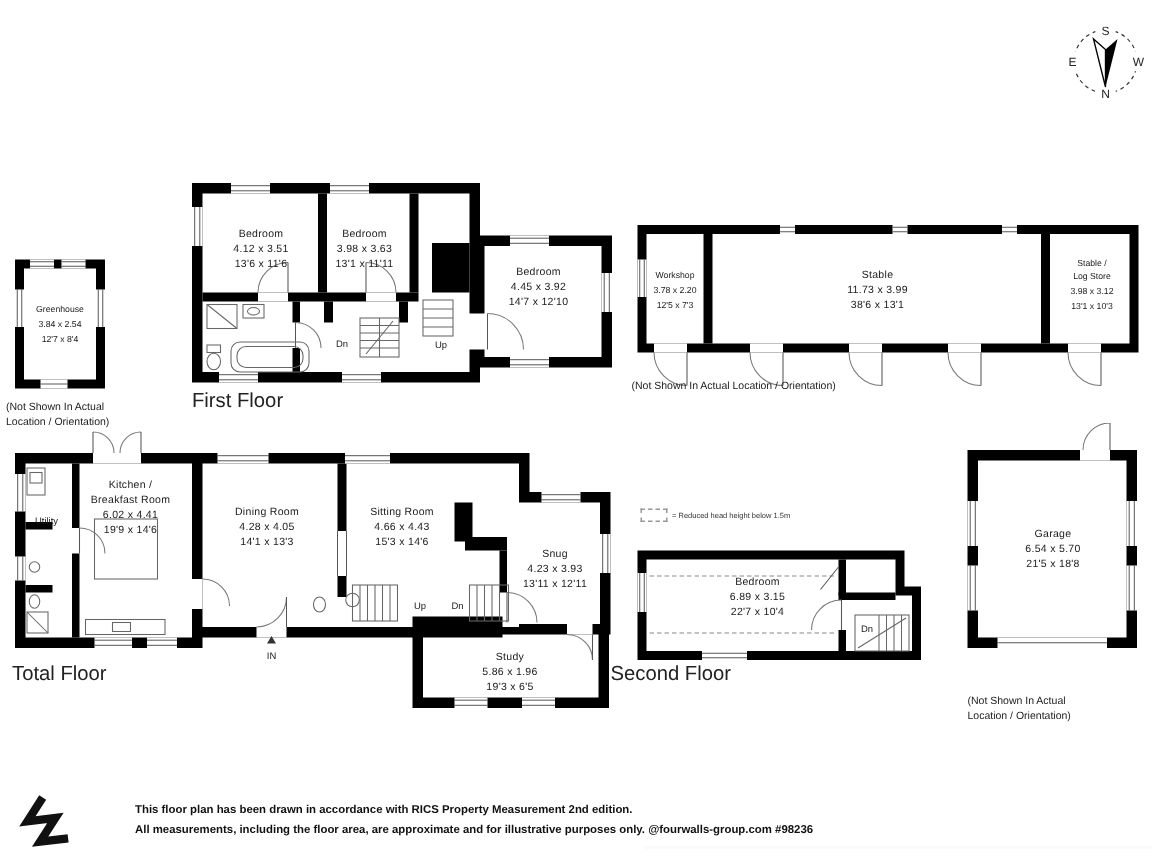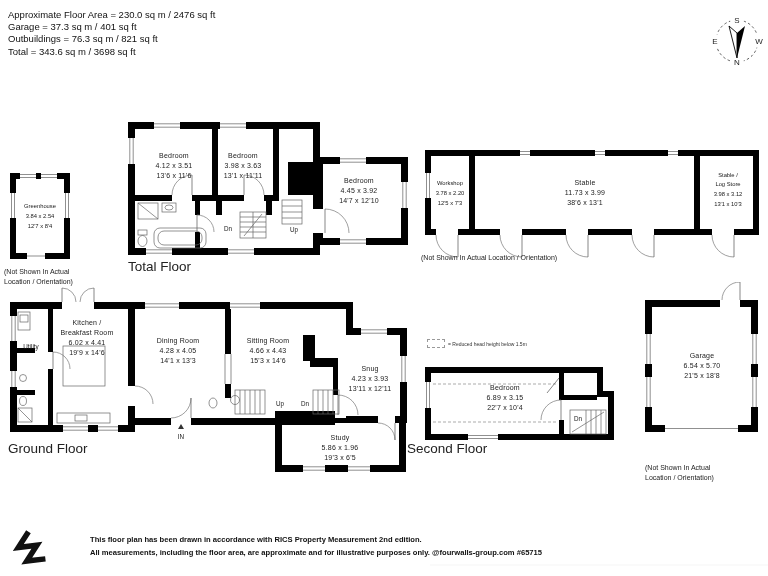--- a/index.html
+++ b/index.html
@@ -25,26 +25,20 @@
   .arc{stroke:#777;stroke-width:0.7;fill:none;}
   .win{stroke:#444;stroke-width:0.6;fill:none;}
   .fix{stroke:#666;stroke-width:0.7;fill:none;}
   .dash{stroke:#888;stroke-width:0.7;fill:none;stroke-dasharray:3,2;}
 </style>
 </head>
 <body>
 
 <div id="canvas">
 
-  <div id="summary" class="abs">
-    <div>Approximate Floor Area = 230.0 sq m / 2476 sq ft</div>
-    <div>Garage = 37.3 sq m / 401 sq ft</div>
-    <div>Outbuildings = 76.3 sq m / 821 sq ft</div>
-    <div>Total = 343.6 sq m / 3698 sq ft</div>
-  </div>
 
   <svg class="abs" style="left:702px;top:4px" width="70" height="74" viewBox="0 0 70 74">
     <circle cx="35" cy="37" r="21" fill="none" stroke="#333" stroke-width="0.8" stroke-dasharray="2.5,2.5"></circle>
     <circle cx="35" cy="16" r="7" fill="#fff"></circle>
       <circle cx="13" cy="37" r="7" fill="#fff"></circle>
     <circle cx="57" cy="37" r="7" fill="#fff"></circle>
       <circle cx="35" cy="58" r="7" fill="#fff"></circle>
     <path d="M35,54 L27,22 L35,29 Z" fill="#fff" stroke="#000" stroke-width="0.9"></path>
     <path d="M35,54 L43,22 L35,29 Z" fill="#000"></path>
     <text class="cp" x="35" y="19">S</text>
@@ -123,21 +117,21 @@
       <text class="rm" x="127" y="48">Bedroom</text>
       <text class="rm" x="127" y="58">3.98 x 3.63</text>
       <text class="rm" x="127" y="68">13'1 x 11'11</text>
       <text class="rm" x="243" y="73">Bedroom</text>
       <text class="rm" x="243" y="83">4.45 x 3.92</text>
       <text class="rm" x="243" y="93">14'7 x 12'10</text>
       <text class="sm" x="116" y="121" style="text-anchor:end">Dn</text>
       <text class="sm" x="178" y="122">Up</text>
     </g>
   </svg>
-  <div class="abs fl-label" style="left:128px;top:259px">Total Floor</div>
+  <div class="abs fl-label" style="left:128px;top:259px">First Floor</div>
 
   <svg class="abs" style="left:5px;top:168px" width="75" height="100" viewBox="0 0 75 100">
     <g>
       <rect class="wall" x="5" y="5" width="60" height="86"></rect>
       <rect class="room" x="11" y="11" width="48" height="74"></rect>
       <rect class="room" x="5" y="25" width="6" height="25"></rect>
         <path class="win" d="M6.5,25 V50 M9.5,25 V50"></path>
       <rect class="room" x="59" y="25" width="6" height="25"></rect>
         <path class="win" d="M60.5,25 V50 M63.5,25 V50"></path>
       <rect class="room" x="15" y="5" width="16" height="6"></rect>
@@ -304,21 +298,21 @@
       <text class="rm" x="367" y="105">13'11 x 12'11</text>
       <text class="rm" x="337" y="154">Study</text>
       <text class="rm" x="337" y="164">5.86 x 1.96</text>
       <text class="rm" x="337" y="174">19'3 x 6'5</text>
       <text class="sm" x="277" y="120">Up</text>
       <text class="sm" x="302" y="120">Dn</text>
       <polygon points="175,143 181,143 178,138" fill="#333"></polygon>
       <text class="sm" x="178" y="153">IN</text>
     </g>
   </svg>
-  <div class="abs fl-label" style="left:8px;top:441px">Ground Floor</div>
+  <div class="abs fl-label" style="left:8px;top:441px">Total Floor</div>
 
   <div id="legend-2f" class="abs">
     <div id="legend-box"></div>
     <div>= Reduced head height below 1.5m</div>
   </div>
   <svg class="abs" style="left:420px;top:360px" width="200" height="85" viewBox="0 0 200 85">
     <g>
       <rect class="wall" x="5" y="7" width="178" height="73"></rect>
       <rect class="wall" x="177" y="31" width="17" height="49"></rect>
       <rect class="room" x="11" y="13" width="166" height="61"></rect>
@@ -385,17 +379,17 @@
     <div>Location / Orientation)</div>
   </div>
 
   <svg class="abs" style="left:12px;top:528px" width="38" height="42" viewBox="0 0 38 42">
     <g transform="rotate(-32 19 21)">
       <path d="M26,5 L9,13 L26,21 L9,29 L26,37" fill="none" stroke="#111" stroke-width="5.5" stroke-linejoin="miter"></path>
     </g>
   </svg>
   <div id="footer-text" class="abs">
     <div>This floor plan has been drawn in accordance with RICS Property Measurement 2nd edition.</div>
-    <div>All measurements, including the floor area, are approximate and for illustrative purposes only. @fourwalls-group.com #65715</div>
+    <div>All measurements, including the floor area, are approximate and for illustrative purposes only. @fourwalls-group.com #98236</div>
   </div>
   <div id="divider" class="abs"></div>
 
 </div>
 
 </body></html>

